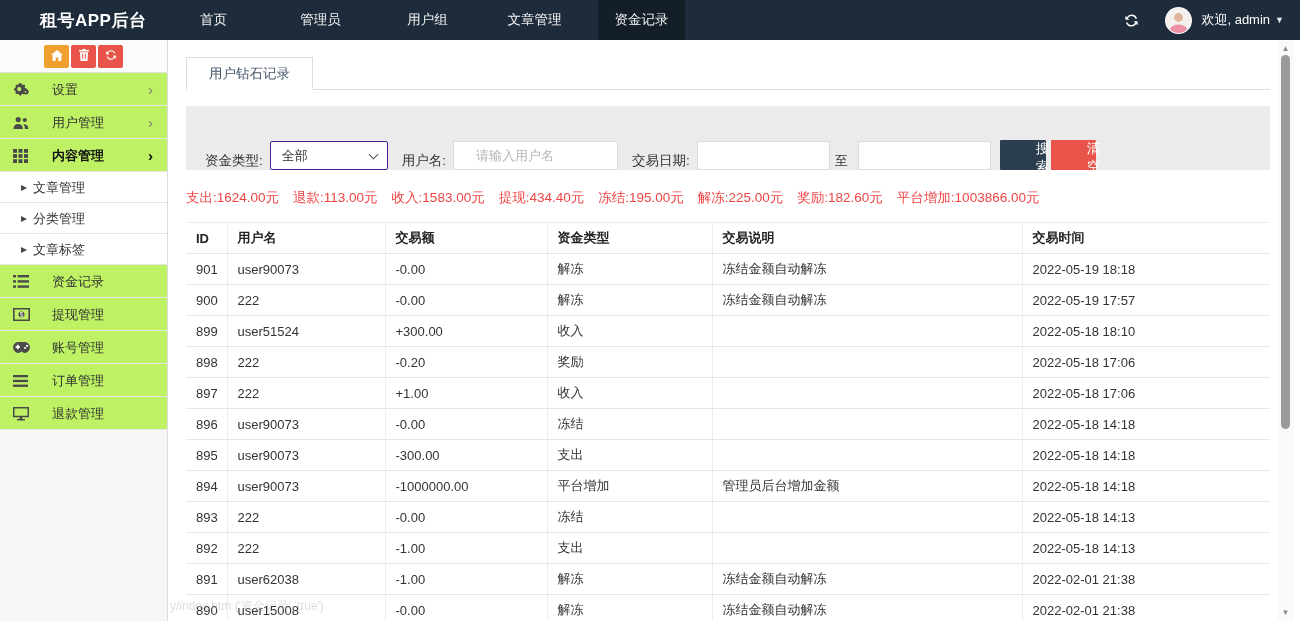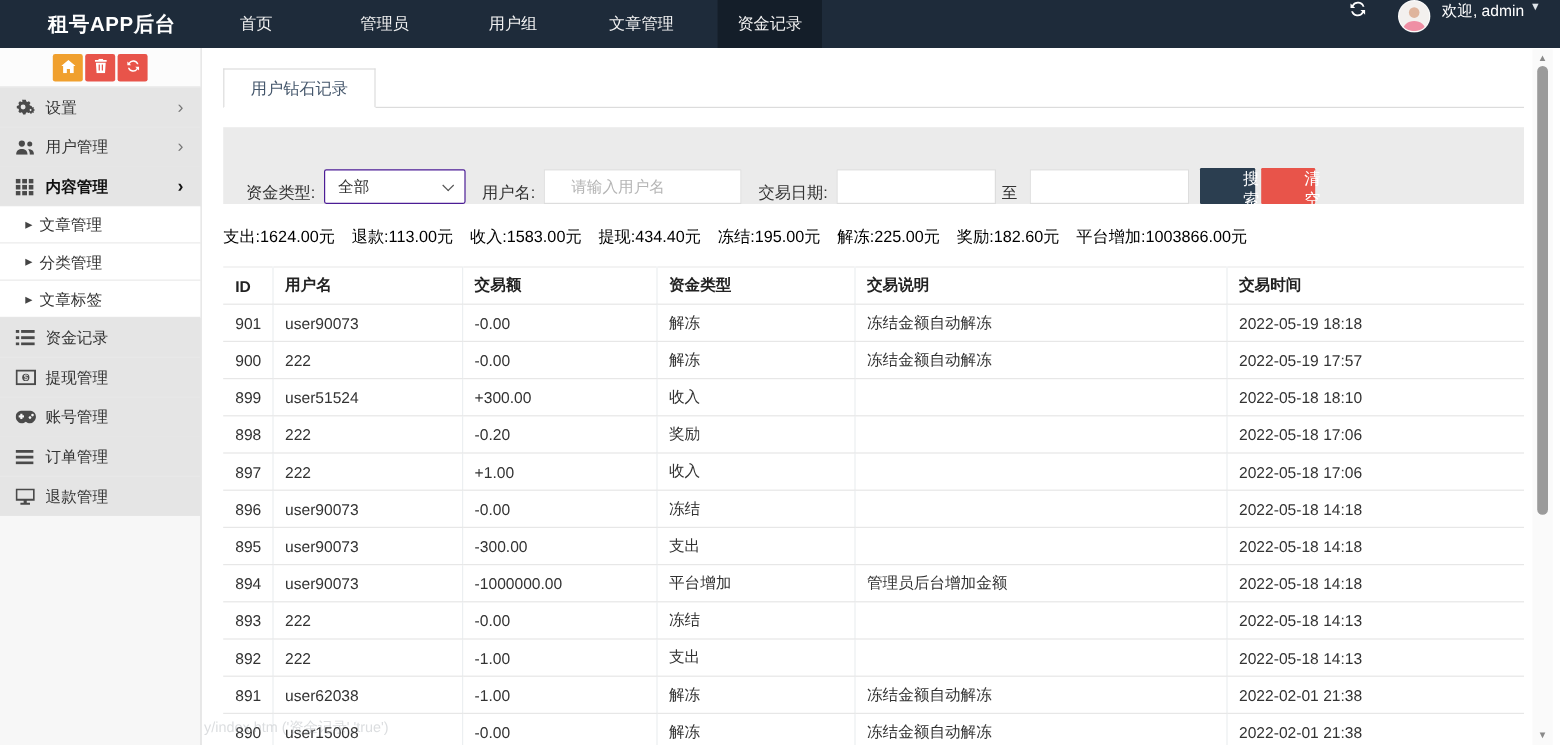--- a/index.html
+++ b/index.html
@@ -7,38 +7,38 @@
     font-family:"Liberation Sans","DejaVu Sans",sans-serif; font-size:13px; color:#333; }
 
   
   .navbar { position:absolute; left:0; top:0; width:1300px; height:40px;
     background:#1e2b3a; color:#fff; display:flex; align-items:center; }
   .brand { padding-left:40px; width:170px; font-size:17px; font-weight:bold; letter-spacing:.5px; }
   .nav-items { display:flex; height:40px;gap:20px; }
   .nav-item { width:87px; text-align:center; line-height:40px; font-size:13.5px;
     color:#f2f2f2; cursor:pointer; }
   .nav-item.active { background:#141e29; }
-  .nav-right { position:absolute; right:16px; top:0; height:40px; display:flex; }
+  .nav-right { position:absolute; right:16px; top:0; height:40px; display:flex; align-items:center; }
   .nav-refresh { margin-right:26px; display:flex; cursor:pointer; }
   .avatar { width:27px; height:27px; border-radius:50%; overflow:hidden; margin-right:9px;
     border:1px solid rgba(255,255,255,.6); background:#f5f5f5; }
   .welcome { font-size:13px; color:#fff; cursor:pointer; }
   .caret { font-size:9px; margin-left:5px; color:#dfe5ea; }
 
   
   .sidebar { position:absolute; left:0; top:40px; width:168px; height:581px;
     background:#f7f7f7; border-right:1px solid #dcdcdc; }
   .side-toolbar { height:33px; background:#fcfcfc; border-bottom:1px solid #e3e3e3;
     display:flex; justify-content:center; align-items:center; gap:2px; padding-top:1px; }
   .tool-btn { width:25px; height:23px; border:none; border-radius:2px; display:flex;
     align-items:center; justify-content:center; cursor:pointer; }
   .side-menu { list-style:none; }
   .side-menu li { position:relative; height:33px; line-height:33px; border-bottom:1px solid #e6e6e6;
     cursor:pointer; }
-  .menu-item { background:#e5e5e5; padding-left:38px; }
+  .menu-item { background:#bef264; padding-left:52px; }
   .menu-item .micon { position:absolute; left:13px; top:0; height:33px; display:flex; align-items:center; color:#4a4a4a; }
   .menu-item .chev { position:absolute; right:14px; top:0; font-size:15px; color:#777; }
   .menu-item.active .lbl { font-weight:bold; color:#111; }
   .menu-item.active .chev { color:#111; font-weight:bold; }
   .menu-sub { background:#fff; padding-left:33px; height:31px !important; line-height:31px !important; }
   .menu-sub .bullet { position:absolute; left:21px; color:#444; font-size:12px; }
 
   
   .content { position:absolute; left:169px; top:40px; width:1131px; height:581px;
     background:#fff; overflow:hidden; }
@@ -59,21 +59,21 @@
   .f-input { margin-left:7px; height:29px; border:1px solid #ddd; background:#fff;
     padding:0 22px; font-size:13px; color:#333; outline:none; }
   .f-input::placeholder { color:#b5b5b5; }
   .inp-user { width:165px; }
   .inp-date { width:133px; }
   .sep { margin:0 3px 0 5px; color:#333; }
   .btn { height:30px; border:none; color:#fff; font-size:13.5px; cursor:pointer; border-radius:1px;padding-left:36px; }
   .btn-search { margin-left:9px; width:46px; background:#2b3e50; }
   .btn-clear { margin-left:5px; width:45px; background:#e8544a; }
 
-  .summary { margin:19px 0 0 17px; color:#000000; font-size:13.5px; }
+  .summary { margin:19px 0 0 17px; color:#ef4444; font-size:13.5px; }
   .summary span { margin-right:14px; }
 
   table.grid { margin:15px 0 0 17px; width:1084px; border-collapse:collapse; border-top:1px solid #ececec; }
   table.grid th, table.grid td { height:31px; padding:0 0 0 10px; text-align:left;
     border-bottom:1px solid #e7e7e7; font-size:13px; font-weight:normal; color:#333;
     white-space:nowrap; overflow:hidden; }
   table.grid th { font-weight:bold; color:#222; }
   table.grid th:not(:last-child), table.grid td:not(:last-child) { border-right:1px solid #eceff1; }
 
   .status-hint { position:absolute; left:1px; bottom:6px; font-size:12px; color:#9aa0a6; opacity:.35; }

